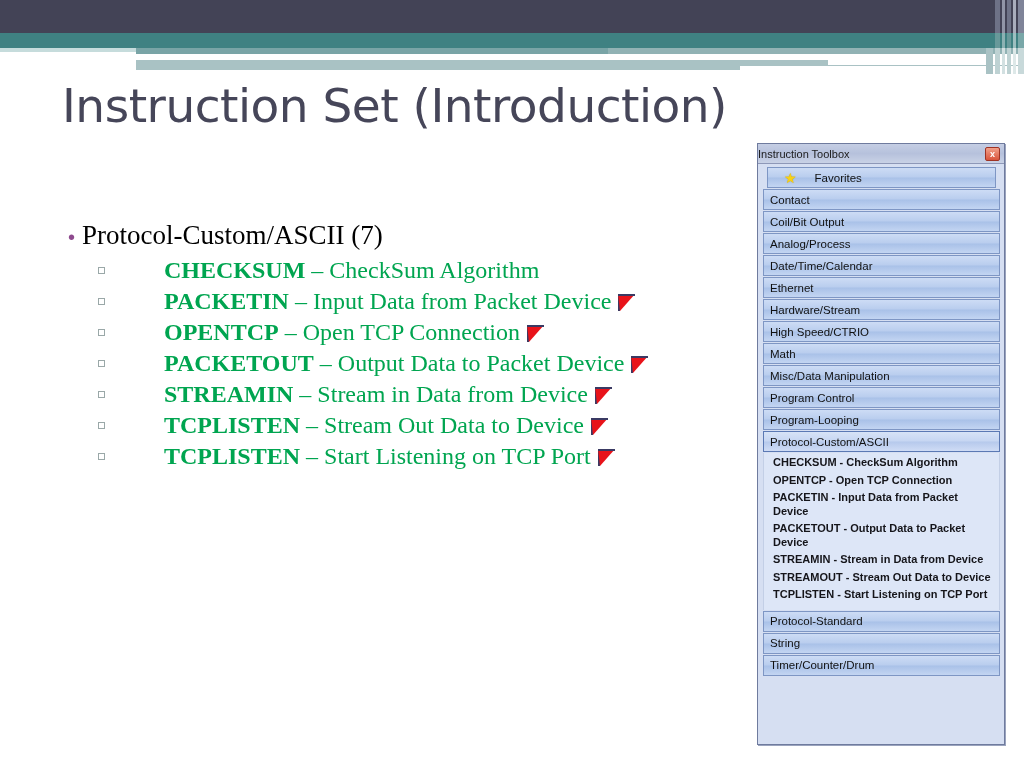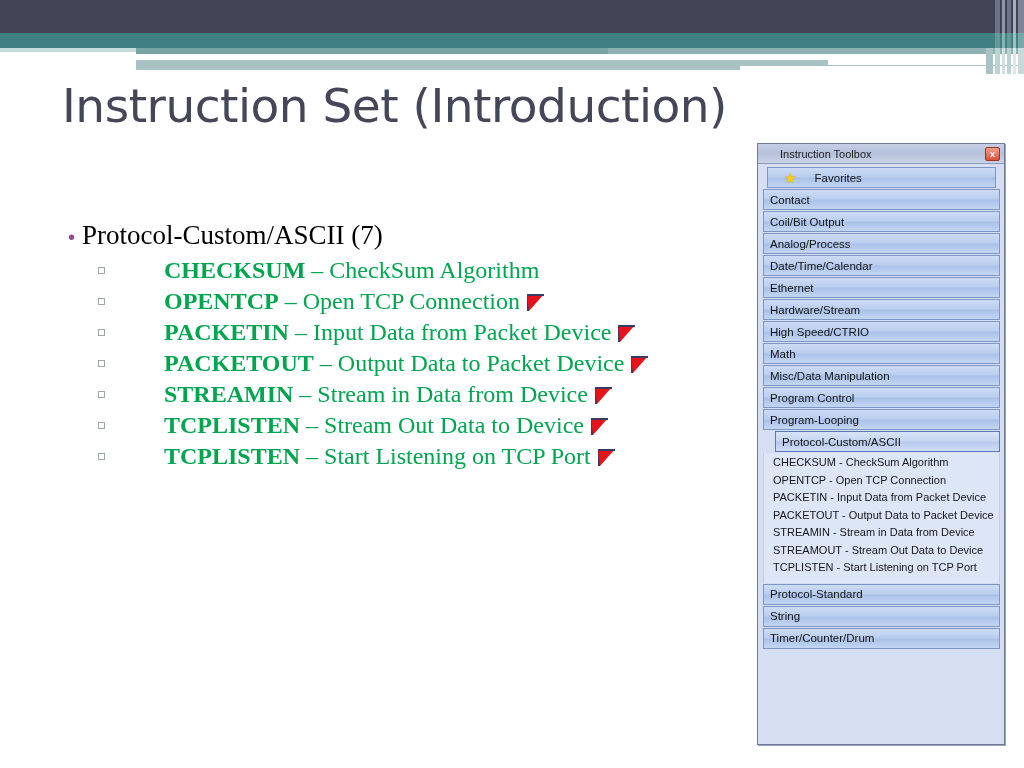--- a/index.html
+++ b/index.html
@@ -175,21 +175,21 @@
     border: 1px solid #6f7b9e;
     box-shadow: 1px 1px 0 #9aa3bd;
   }
   #toolbox-titlebar {
     position: relative;
     height: 20px;
     background: linear-gradient(to bottom, #c5cee4 0%, #b6c1dc 50%, #c9d2e6 100%);
     border-bottom: 1px solid #8e98b8;
     display: flex;
     align-items: center;
-    padding-left: 22px;
+    padding-left: 0;
   }
   #toolbox-title {
     font-size: 11px;
     color: #1b1b1b;
     font-family: "Liberation Sans", sans-serif;
   }
   #toolbox-close {
     position: absolute;
     right: 4px;
     top: 3px;
@@ -231,36 +231,36 @@
   .star {
     color: #f7d117;
     font-size: 14px;
     margin-right: 18px;
     margin-left: 10px;
     text-shadow: 0 0 1px #b08c00;
   }
   .cat.selected {
     background: linear-gradient(to bottom, #d7e3f7 0%, #c6d6f2 48%, #b6c9ec 52%, #cfdcf5 100%);
     border: 1px solid #5b79b4;
-    margin-left: 12px;
   }
 
   .instr-list {
     background: #dde6f7;
     border-left: 1px solid #c3cfe6;
     border-right: 1px solid #c3cfe6;
     padding: 3px 5px 4px 9px;
     margin-bottom: 1px;
   }
   .instr {
     font-size: 11px;
     line-height: 13.5px;
     color: #15151a;
     margin-bottom: 4px;
     font-family: "Liberation Sans", sans-serif;
+    font-weight: bold;
   }
 </style>
 </head>
 <body>
 
 <div id="slide">
 
   <div class="band band-dark"></div>
   <div class="band band-teal"></div>
   <div class="band band-cap-teal"></div>
@@ -308,30 +308,30 @@
       <span class="l2-text">
         <span class="cmd">CHECKSUM</span><span class="dash"> – </span><span class="dash">CheckSum Algorithm</span>
       </span>
     </div>
 
     <div class="l2-row">
       <span class="l2-bullet">
           <span class="l2-square"></span>
         </span>
       <span class="l2-text">
+        <span class="cmd">PACKETIN</span><span class="dash"> – </span><span class="dash">Input Data from Packet Device</span><span class="flag"></span>
+      </span>
+    </div>
+
+    <div class="l2-row">
+      <span class="l2-bullet">
+          <span class="l2-square"></span>
+        </span>
+      <span class="l2-text">
         <span class="cmd">OPENTCP</span><span class="dash"> – </span><span class="dash">Open TCP Connection</span><span class="flag"></span>
-      </span>
-    </div>
-
-    <div class="l2-row">
-      <span class="l2-bullet">
-          <span class="l2-square"></span>
-        </span>
-      <span class="l2-text">
-        <span class="cmd">PACKETIN</span><span class="dash"> – </span><span class="dash">Input Data from Packet Device</span><span class="flag"></span>
       </span>
     </div>
 
     <div class="l2-row">
       <span class="l2-bullet">
           <span class="l2-square"></span>
         </span>
       <span class="l2-text">
         <span class="cmd">PACKETOUT</span><span class="dash"> – </span><span class="dash">Output Data to Packet Device</span><span class="flag"></span>
       </span>

